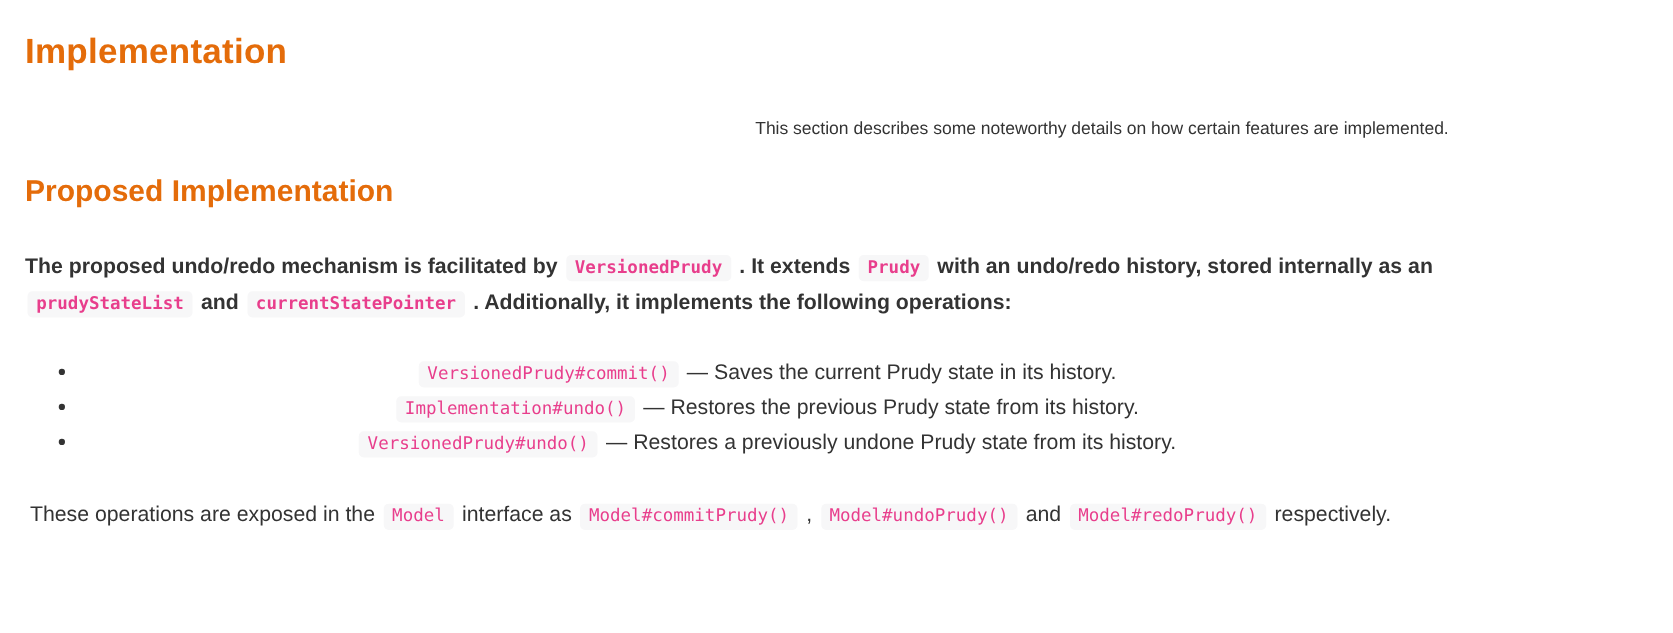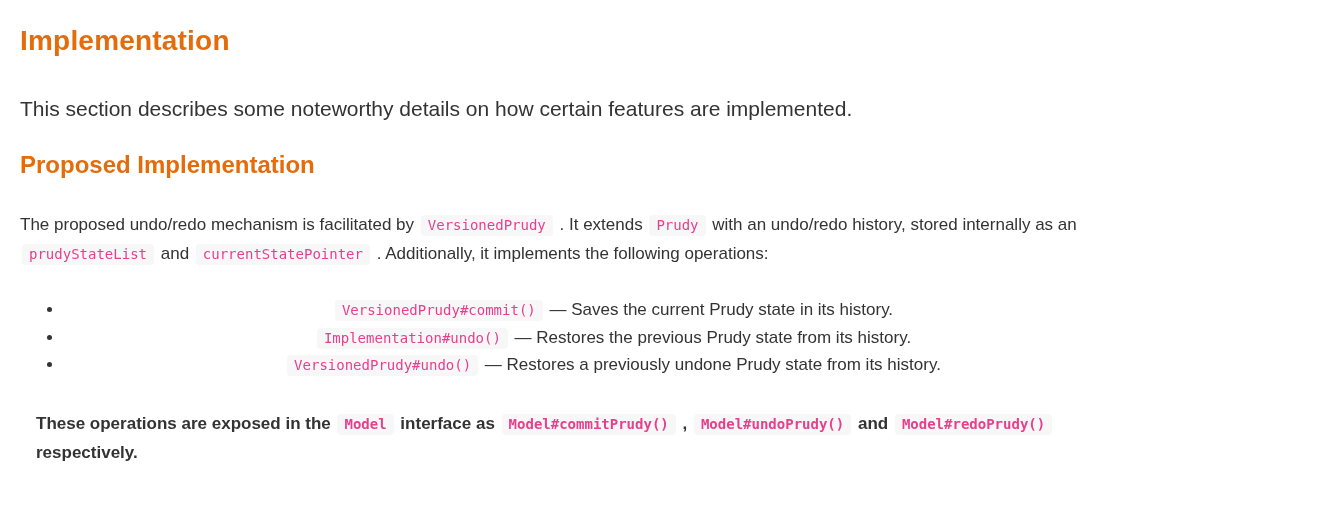--- a/index.html
+++ b/index.html
@@ -21,23 +21,24 @@
   h1.doc-h1 {
     font-size: 28px;
     font-weight: 700;
     line-height: 1.1;
     color: var(--accent-orange, #e46c0a);
     margin: 0 0 34px 0;
     letter-spacing: 0.2px;
   }
 
   p.doc-intro {
-    font-size: 21px;
+    font-size: 14px;
     line-height: 1.7;
     margin: 0 0 26px 0;
+    text-align: right;
   }
 
   h2.doc-h2 {
     font-size: 24px;
     font-weight: 700;
     line-height: 1.1;
     color: var(--accent-orange, #e46c0a);
     margin: 0 0 35px 0;
   }
 
@@ -46,40 +47,40 @@
     font-weight: 700;
     line-height: 1.1;
     color: var(--accent-orange, #e46c0a);
     margin: 0 0 31px 0;
   }
 
   p.doc-paragraph {
     font-size: 17px;
     line-height: 1.72;
     margin: 0 0 28px 0;
+    font-weight: bold;
   }
 
   ul.doc-list {
     margin: 0 0 30px 0;
     padding-left: 44px;
     list-style: disc;
   }
 
   ul.doc-list li {
     font-size: 17px;
     line-height: 1.62;
     padding-left: 3px;
     text-align: center;
   }
 
   p.doc-paragraph-last {
     font-size: 17px;
     line-height: 1.72;
-    margin: 16px;
-    font-weight: bold;
+    margin: 4px;
   }
 
   code.inline-code {
     font-family: "DejaVu Sans Mono", "Liberation Mono", monospace;
     font-size: 14px;
     color: var(--code-pink, #e83e8c);
     background: var(--code-bg, #f7f7f8);
     border-radius: 4px;
     padding: 2px 7px 3px 7px;
     margin: 0 2px;

